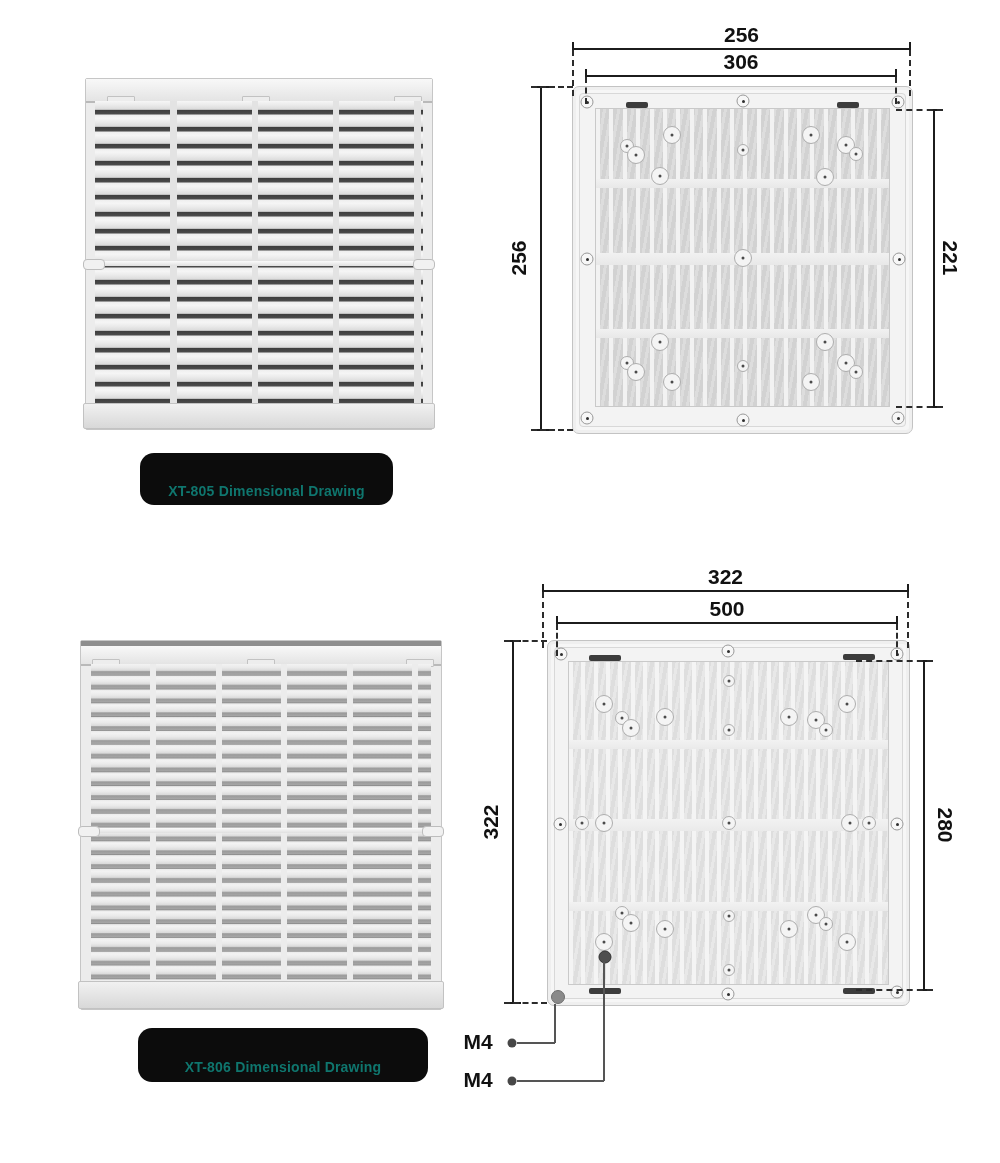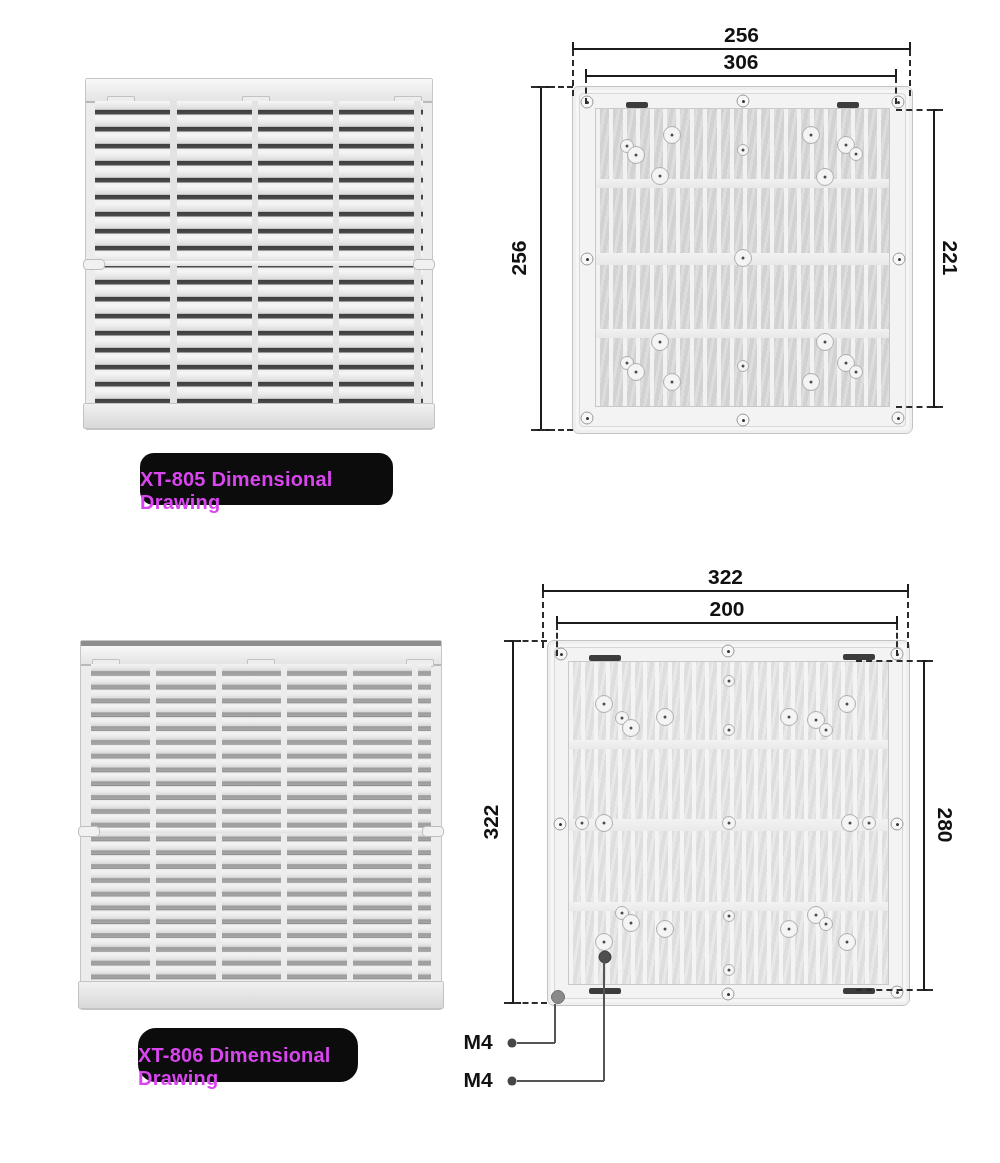--- a/index.html
+++ b/index.html
@@ -89,21 +89,21 @@
   .lead.v { border-left:2px solid #555; }
   .lead.h { border-top:2px solid #555; }
   .ldot { position:absolute; width:9px; height:9px; border-radius:50%; background:#474747;
           transform:translate(-50%,-50%); }
   .refboss { position:absolute; border-radius:50%; transform:translate(-50%,-50%); }
   .m4 { position:absolute; transform:translate(-50%,-50%); font-weight:bold; font-size:21px; color:#111; }
 
   
   .pill { position:absolute; background:#0c0c0c; border-radius:14px; display:flex;
           align-items:center; justify-content:center; }
-  .pill span { color:#d946ef; font-size:20px; font-weight:bold; letter-spacing:0.2px;margin-top:24px; }
+  .pill span { color:#0f766e; font-size:14px; font-weight:bold; letter-spacing:0.2px;margin-top:24px; }
 </style>
 </head>
 <body>
 
 <div class="canvas">
 
   <div class="fv" style="left:85px; top:78px; width:346px; height:350px;">
     <div class="cap" style="height:22px;">
       <i class="tab" style="left:6%;"></i>
       <i class="tab" style="left:45%;"></i>
@@ -230,21 +230,21 @@
     <i class="screw" style="left:12px; top:183px;"></i>
     <i class="screw" style="left:349px; top:183px;"></i>
     <i class="screw" style="left:180px; top:353px;"></i>
     <i class="screw" style="left:349px; top:351px;"></i>
   </div>
 
   <div class="dim h" style="left:543px; top:590px; width:365px;">
     <span class="hlbl">322</span>
   </div>
   <div class="dim h" style="left:557px; top:622px; width:340px;">
-    <span class="hlbl">200</span>
+    <span class="hlbl">500</span>
   </div>
   <div class="dim v" style="left:512px; top:641px; height:362px;"></div>
   <span class="vlbl" style="left:491px; top:822px;">322</span>
   <div class="dim v" style="left:923px; top:661px; height:329px;"></div>
   <span class="vlbl r" style="left:945px; top:825px;">280</span>
 
   <div class="ext v" style="left:542px; top:592px; height:56px;"></div>
   <div class="ext v" style="left:907px; top:592px; height:56px;"></div>
   <div class="ext v" style="left:556px; top:624px; height:32px;"></div>
   <div class="ext v" style="left:896px; top:624px; height:32px;"></div>
@@ -257,17 +257,17 @@
   <i class="refboss" style="left:605px; top:957px; width:11px; height:11px; background:#4f4f4f; border:1px solid #333;"></i>
   <div class="lead v" style="left:554px; top:1004px; height:39px;"></div>
   <div class="lead h" style="left:517px; top:1042px; width:38px;"></div>
   <div class="lead v" style="left:603px; top:962px; height:119px;"></div>
   <div class="lead h" style="left:517px; top:1080px; width:87px;"></div>
   <i class="ldot" style="left:512px; top:1043px;"></i>
   <i class="ldot" style="left:512px; top:1081px;"></i>
   <span class="m4" style="left:478px; top:1042px;">M4</span>
   <span class="m4" style="left:478px; top:1080px;">M4</span>
 
-  <div class="pill" style="left:138px; top:1028px; width:220px; height:54px;border-radius:18px;">
+  <div class="pill" style="left:138px; top:1028px; width:290px; height:54px;">
     <span>XT-806 Dimensional Drawing</span>
   </div>
 
 </div>
 
 </body></html>

